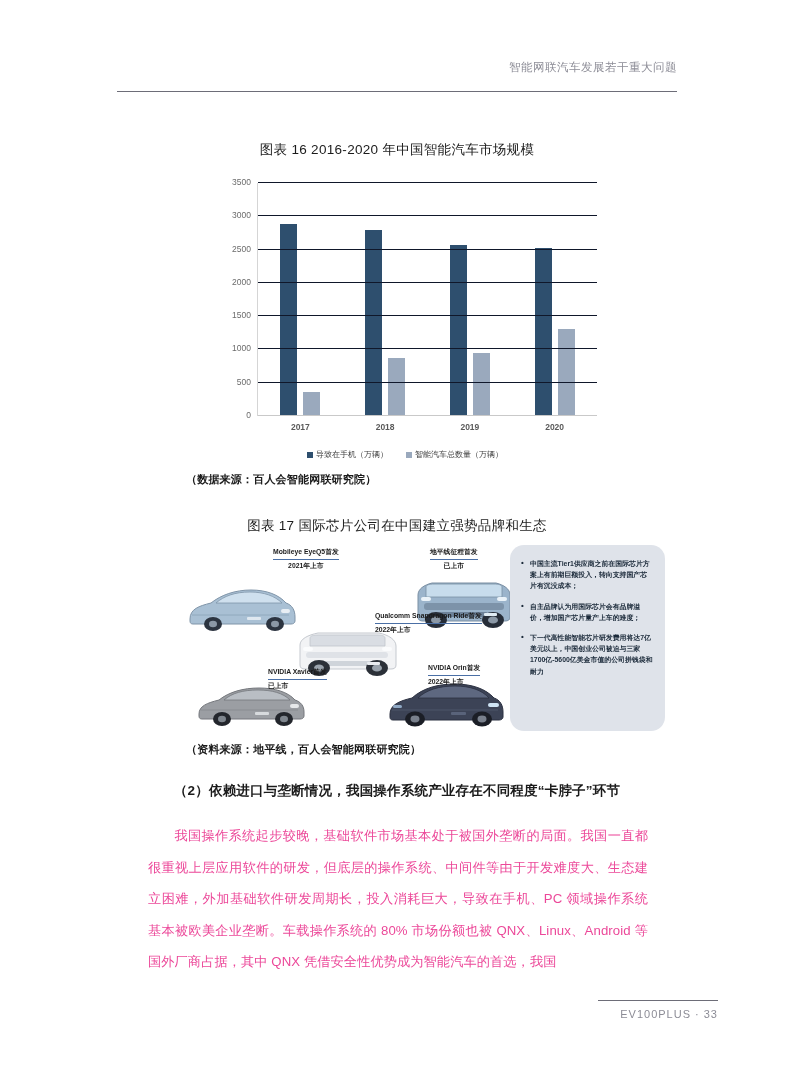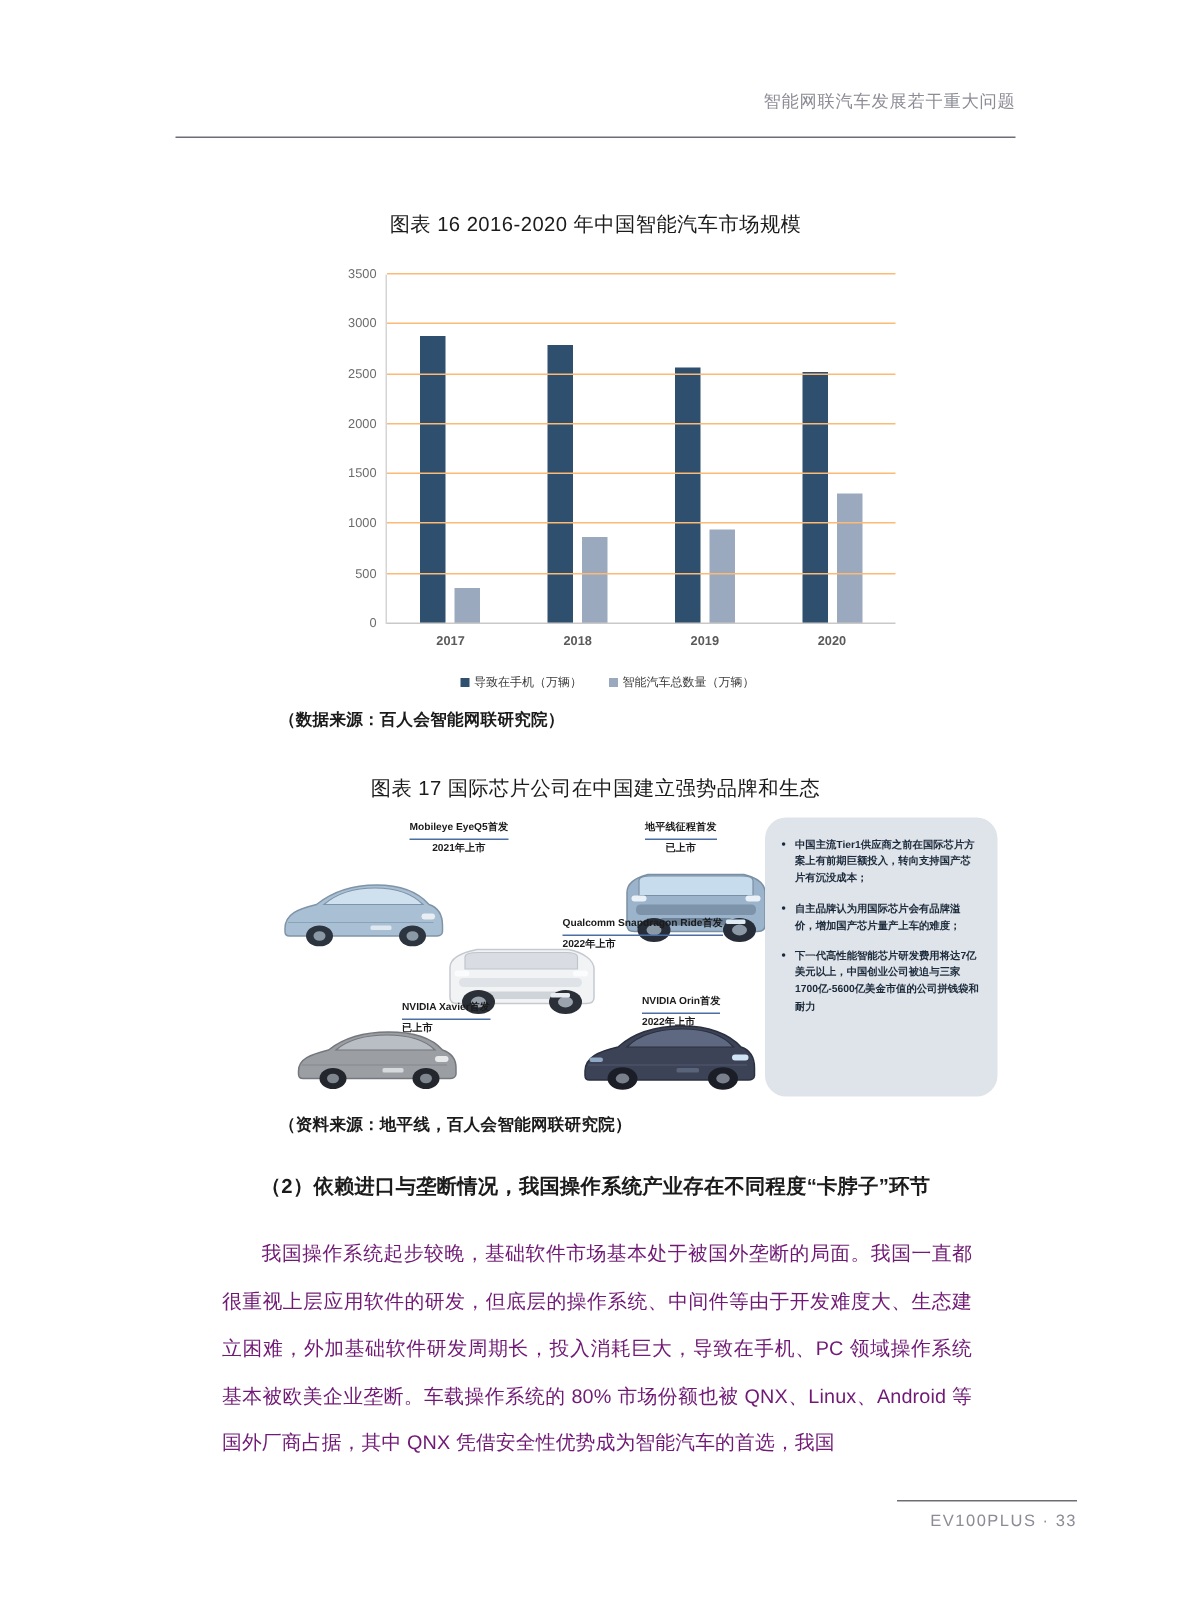--- a/index.html
+++ b/index.html
@@ -66,21 +66,21 @@
     top: 5px;
     right: 8px;
     bottom: 22px;
     border-left: 1px solid #d5d5d5;
   }
   .gridline {
     position: absolute;
     left: 0;
     right: 0;
     height: 1px;
-    background: #fdba74;
+    background: #0f172a;
   }
   .gridline.axis-zero { background: #c9c9c9; }
   .ytick {
     position: absolute;
     right: 100%;
     transform: translateY(-50%);
     margin-right: 7px;
     font-size: 8.5px;
     color: #6b6b6b;
     white-space: nowrap;
@@ -239,21 +239,21 @@
     color: #1b1b1b;
     letter-spacing: 0.2px;
   }
   .body-text {
     position: absolute;
     top: 820px;
     left: 148px;
     width: 500px;
     font-size: 13.2px;
     line-height: 31.5px;
-    color: #701a75;
+    color: #ec4899;
     text-align: justify;
     text-justify: inter-character;
     text-indent: 2em;
     letter-spacing: 0.1px;
   }
 
   
   .footer-rule {
     position: absolute;
     top: 1000px;

